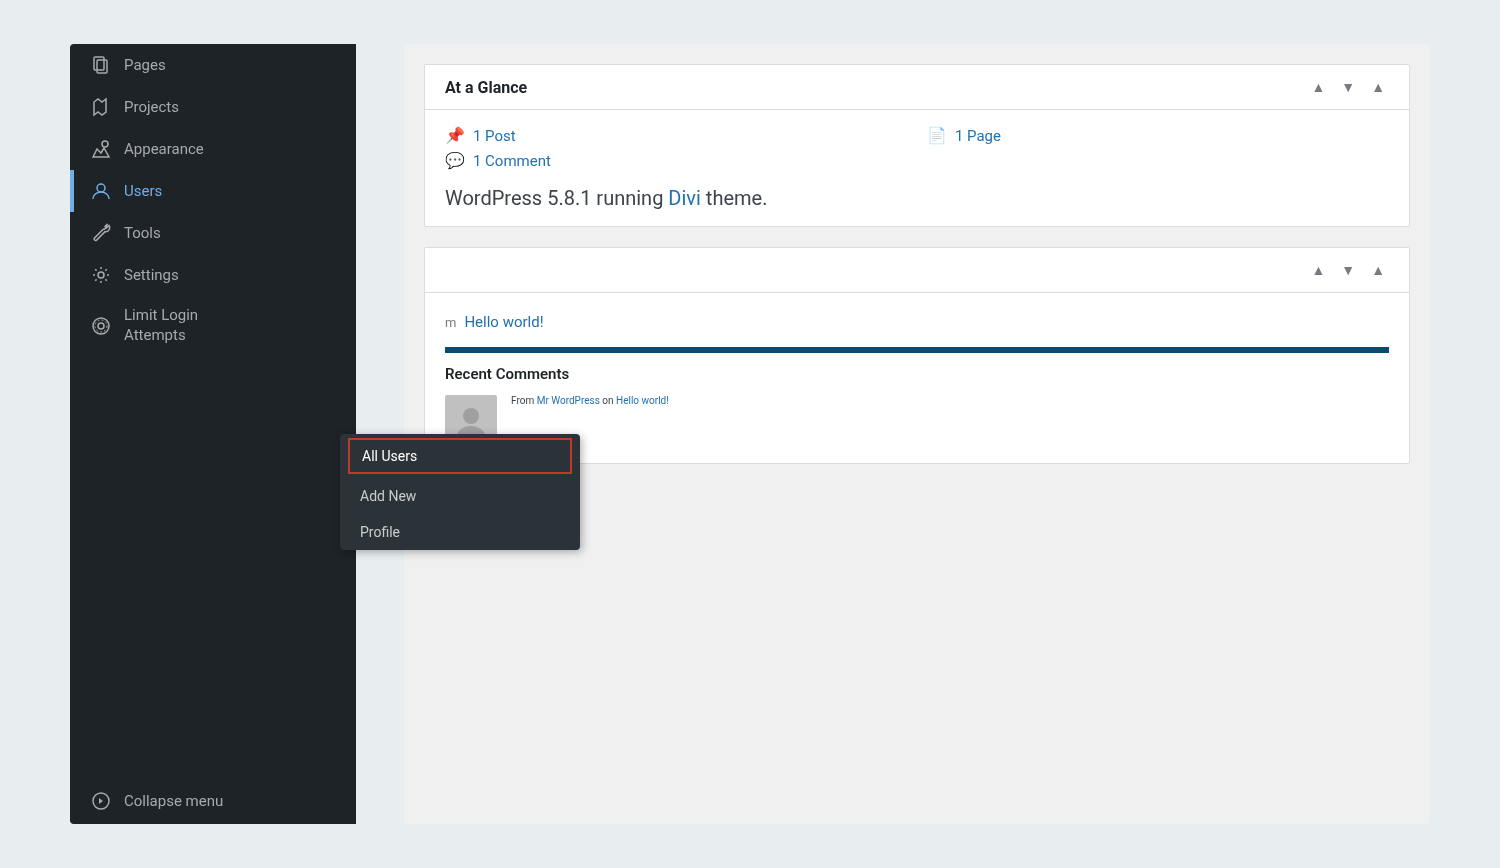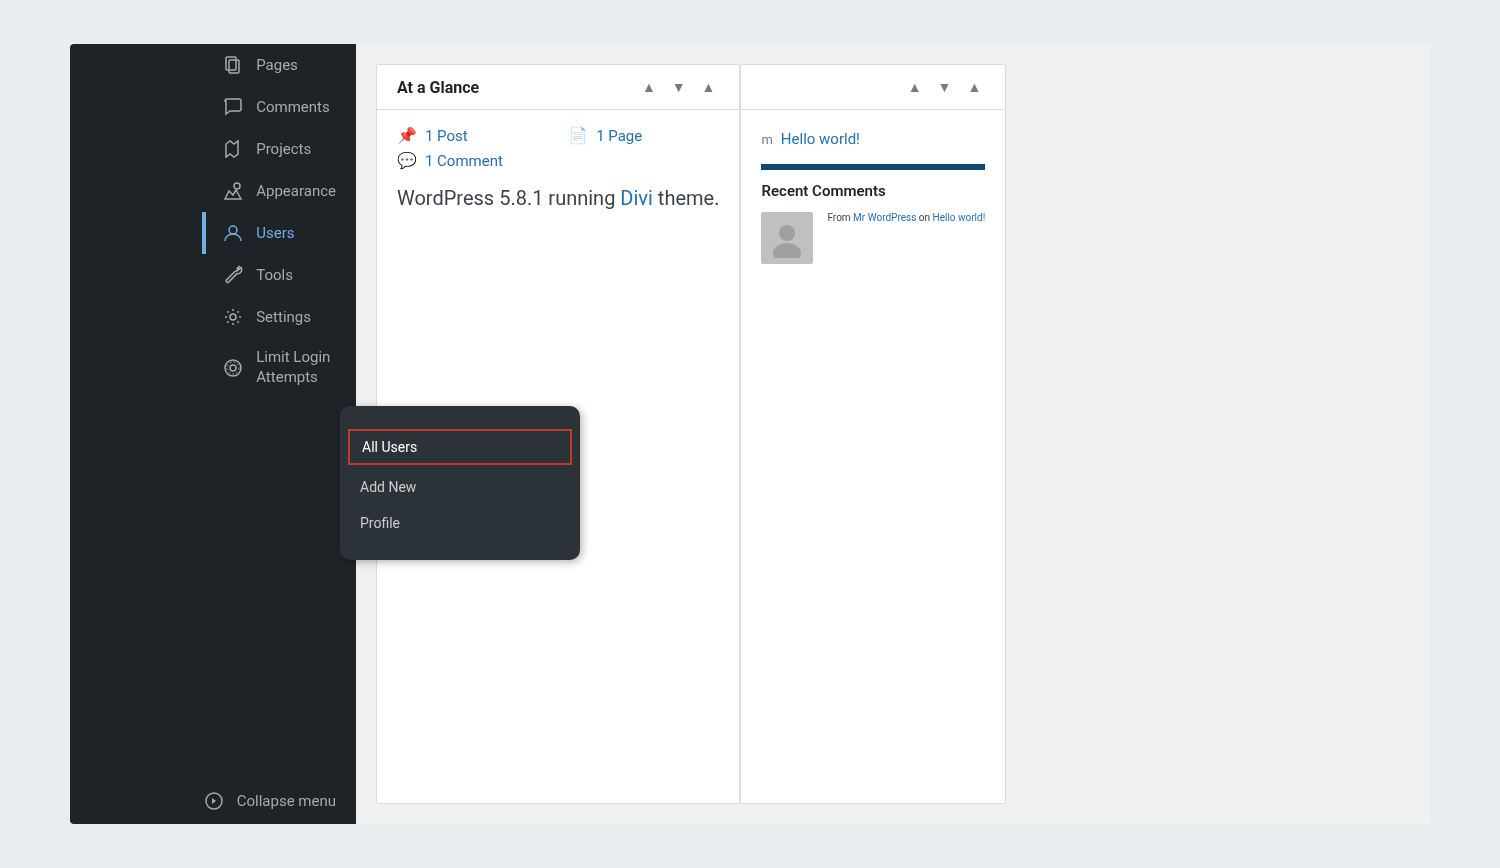--- a/index.html
+++ b/index.html
@@ -23,21 +23,20 @@
     
     .sidebar {
       width: 286px;
       background-color: #1d2327;
       color: #a7aaad;
       padding: 0;
       flex-shrink: 0;
       border-radius: 4px 0 0 4px;
       position: relative;
       z-index: 10;
-      align-items: flex-end;
     }
 
     .sidebar-item {
       display: flex;
       align-items: center;
       padding: 10px 20px;
       cursor: pointer;
       font-size: 15px;
       color: #a7aaad;
       gap: 12px;
@@ -82,26 +81,26 @@
       color: #a7aaad;
       margin-top: auto;
       padding-top: 12px;
       padding-bottom: 12px;
     }
 
     
     .submenu {
       position: absolute;
       left: 270px;
-      top: 362px;
+      top: 390px;
       background-color: #2c3338;
       width: 240px;
       z-index: 100;
-      border-radius: 10px;
-      padding: 19px 0;
+      border-radius: 4px;
+      padding: 0 0;
       box-shadow: 2px 2px 8px rgba(0,0,0,0.3);
     }
 
     .submenu-item {
       padding: 10px 20px;
       font-size: 14px;
       color: #ccc;
       cursor: pointer;
       display: block;
     }
@@ -112,23 +111,24 @@
       margin: 4px 8px;
       padding: 8px 12px;
     }
 
     
     .main-content {
       flex: 1;
       background-color: #f0f0f1;
       padding: 20px;
       display: flex;
-      flex-direction: row;
-      gap: 0;
+      flex-direction: column;
+      gap: 20px;
       border-radius: 0 4px 4px 0;
+      margin-left: 48px;
     }
 
     
     .widget-card {
       background: #ffffff;
       border: 1px solid #dcdcde;
       border-radius: 2px;
     }
 
     .widget-header {
@@ -288,28 +288,20 @@
       <div class="sidebar-item">
         <span class="sidebar-icon">
           <svg viewBox="0 0 20 20">
               <rect x="3" y="2" width="10" height="13" rx="1" fill="none" stroke="currentColor" stroke-width="1.5"></rect>
               <rect x="6" y="5" width="10" height="13" rx="1" fill="none" stroke="currentColor" stroke-width="1.5"></rect>
             </svg>
         </span>
         <span class="sidebar-label">Pages</span>
       </div>
 
-      <div class="sidebar-item">
-        <span class="sidebar-icon">
-          <svg viewBox="0 0 20 20">
-              <path d="M2 4a2 2 0 012-2h12a2 2 0 012 2v8a2 2 0 01-2 2H7l-4 3V4z" fill="none" stroke="currentColor" stroke-width="1.5"></path>
-            </svg>
-        </span>
-        <span class="sidebar-label">Comments</span>
-      </div>
 
       <div class="sidebar-item">
         <span class="sidebar-icon">
           <svg viewBox="0 0 20 20">
               <path d="M3 5l4-3 4 3 4-3v13l-4 3-4-3-4 3V5z" fill="none" stroke="currentColor" stroke-width="1.5"></path>
             </svg>
         </span>
         <span class="sidebar-label">Projects</span>
       </div>
 

